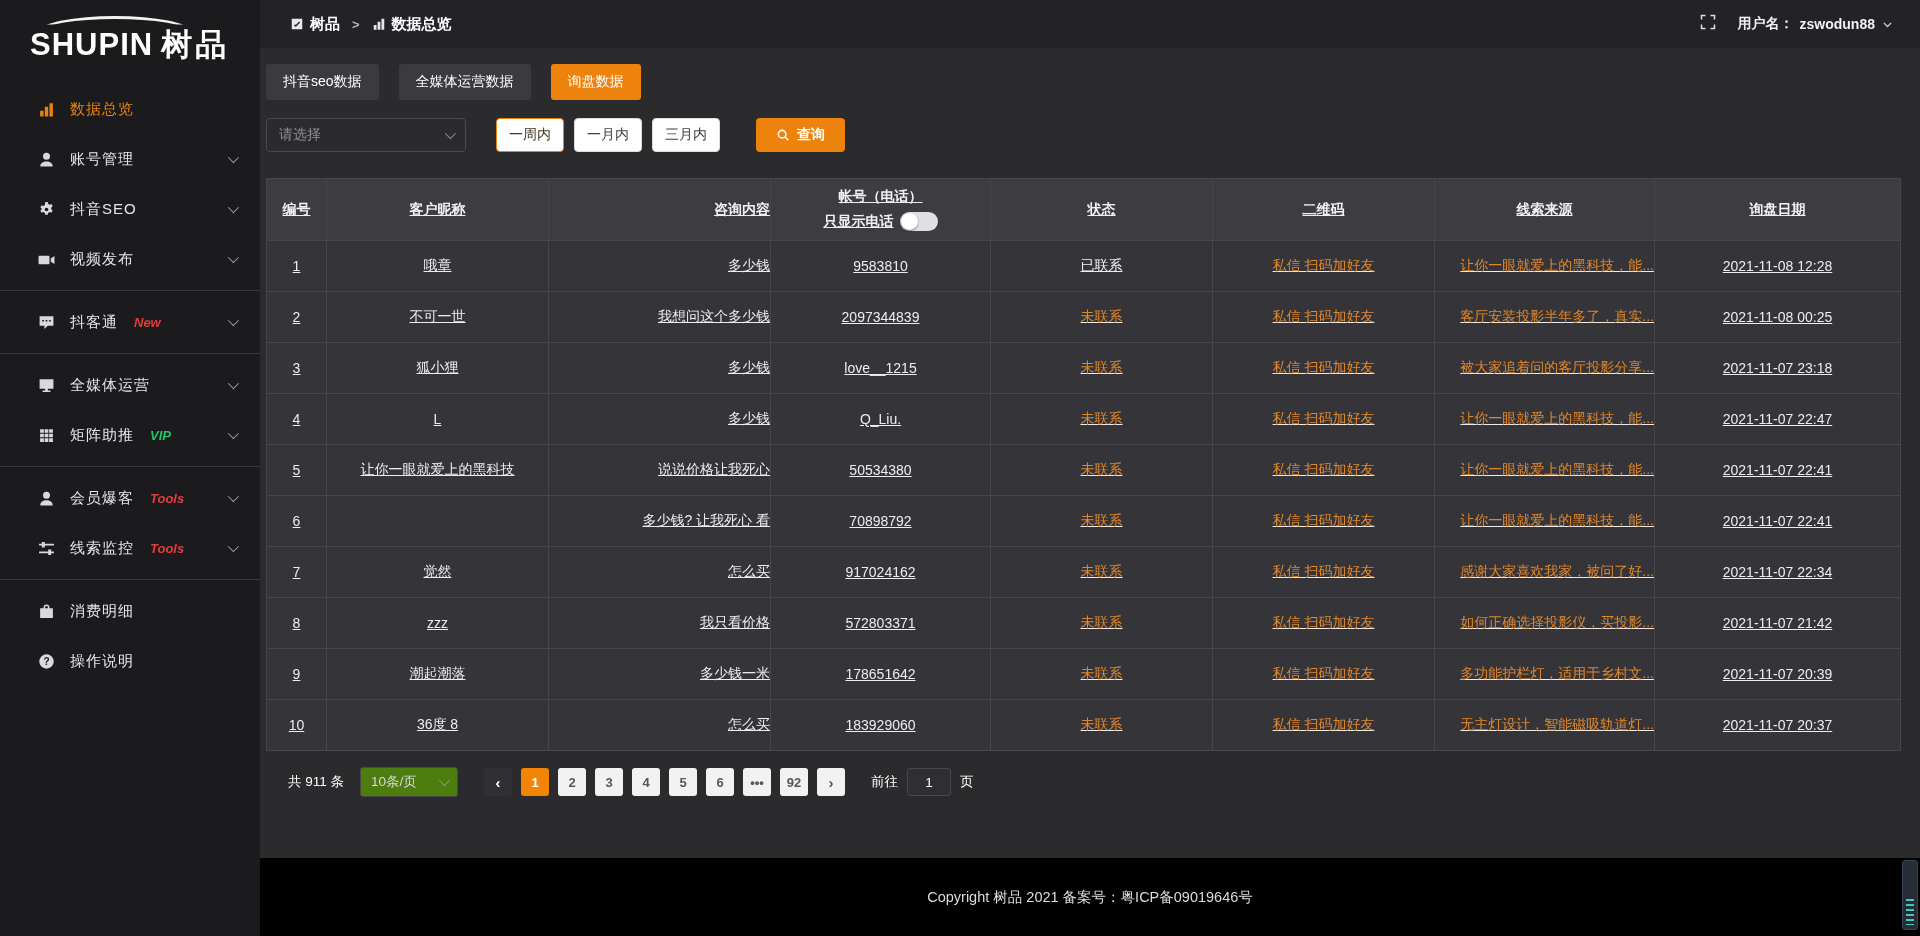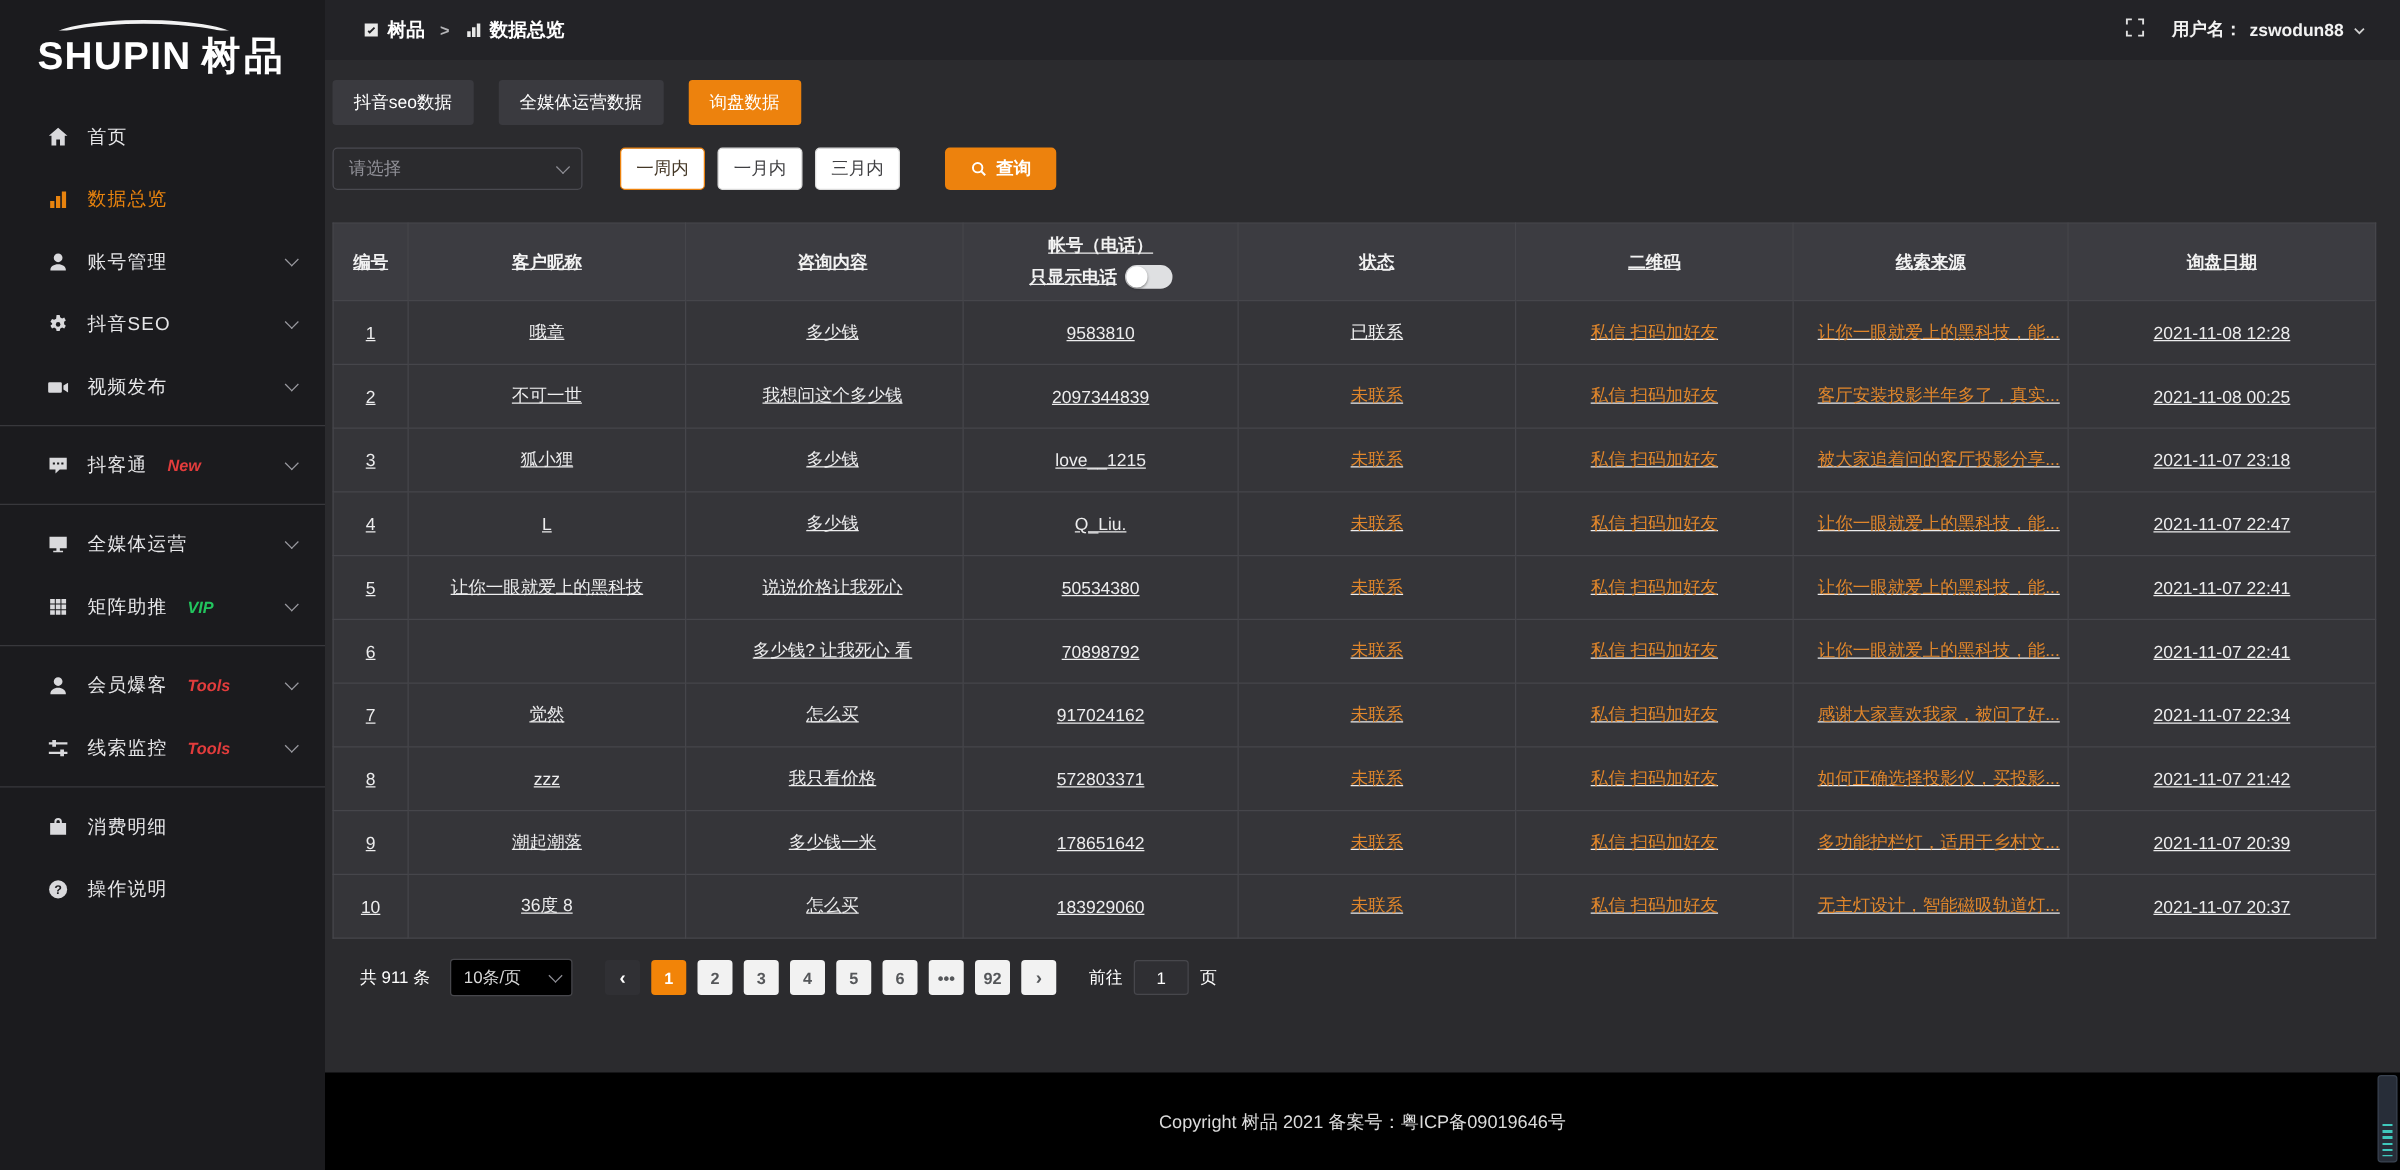--- a/index.html
+++ b/index.html
@@ -61,32 +61,32 @@
   .search-btn { margin-left:36px; height:34px; padding:0 20px; background:#ed820d; color:#fff; border-radius:4px;
                 font-size:14px; font-weight:bold; display:flex; align-items:center; gap:7px; cursor:pointer; }
   .search-btn .icon { font-size:14px; display:flex; }
 
   
   table { margin-top:26px; width:1634px; border-collapse:collapse; table-layout:fixed;
           background:#353539; font-size:14px; color:#ededee;text-decoration:underline; }
   th, td { border:1px solid #46464b; text-align:center; overflow:hidden; white-space:nowrap; }
   thead th { height:62px; background:#3c3c41; font-weight:bold; color:#f2f2f2; }
   tbody td { height:51px; }
-  .left { text-align:center; padding-left:13px;margin-top:36px; }
+  .left { text-align:right; padding-left:13px;margin-top:36px; }
   .orange { color:#e0862b; cursor:pointer; }
   .st-pending { color:#e0862b; }
   .st-done { color:#f2f2f2; }
   .th-acc-bottom { margin-top:6px; display:flex; align-items:center; justify-content:center; gap:6px; }
   .toggle { width:38px; height:19px; background:#dfe0e2; border-radius:10px; position:relative; display:inline-block; cursor:pointer; }
   .toggle::after { content:""; position:absolute; left:1px; top:1px; width:17px; height:17px; background:#fff;
                    border-radius:50%; box-shadow:0 1px 2px rgba(0,0,0,.45); }
 
   
   .pagination { display:flex; align-items:center; margin-top:16px; padding-left:22px; color:#fff; font-size:13.5px; }
-  .psize { margin-left:16px; width:98px; height:30px; background:#000000; border:1px solid #47474c; border-radius:3px;
+  .psize { margin-left:16px; width:98px; height:30px; background:#4d7c0f; border:1px solid #47474c; border-radius:3px;
            color:#d8d8d8; display:flex; align-items:center; justify-content:space-between; padding:0 10px; cursor:pointer; }
   .pager { display:flex; align-items:center; margin-left:26px; }
   .pg { min-width:28px; height:28px; padding:0 5px; border-radius:3px; background:#f2f2f2; color:#55575a;
         font-weight:bold; font-size:13px; display:flex; align-items:center; justify-content:center; margin-right:9px; cursor:pointer; }
   .pg.pg-active { background:#f28408; color:#fff; }
   .pg-nav { min-width:28px; height:28px; border-radius:3px; display:flex; align-items:center; justify-content:center;
             font-size:15px; font-weight:bold; margin-right:9px; cursor:pointer; }
   .pg-prev { background:#303034; color:#fff; }
   .pg-next { background:#f2f2f2; color:#55575a; margin-right:0; }
   .goto { display:flex; align-items:center; margin-left:26px; gap:9px; }
@@ -110,30 +110,20 @@
 
   <aside class="sidebar">
     <div class="logo">
       <div class="logo-arc"></div>
       <div class="logo-text">
         <span>SHUPIN</span><span class="logo-cjk">树品</span>
       </div>
     </div>
     <ul class="menu">
 
-        <li class="mitem">
-          <span class="icon">
-            <svg viewBox="0 0 16 16" width="1em" height="1em" fill="currentColor">
-              <path d="M8 1.2 1 7.2h2v7.3h3.6V10h2.8v4.5H13V7.2h2z"></path>
-            </svg>
-          </span>
-          <span class="mlabel">首页</span>
-          <span class="badge"></span>
-
-        </li>
 
         <li class="mitem active">
           <span class="icon">
             <svg viewBox="0 0 16 16" width="1em" height="1em" fill="currentColor">
               <path d="M2 9.2h3.2v5.3H2zM6.4 5.5h3.2v9H6.4zM10.8 2h3.2v12.5h-3.2z"></path>
             </svg>
           </span>
           <span class="mlabel">数据总览</span>
           <span class="badge"></span>
 

